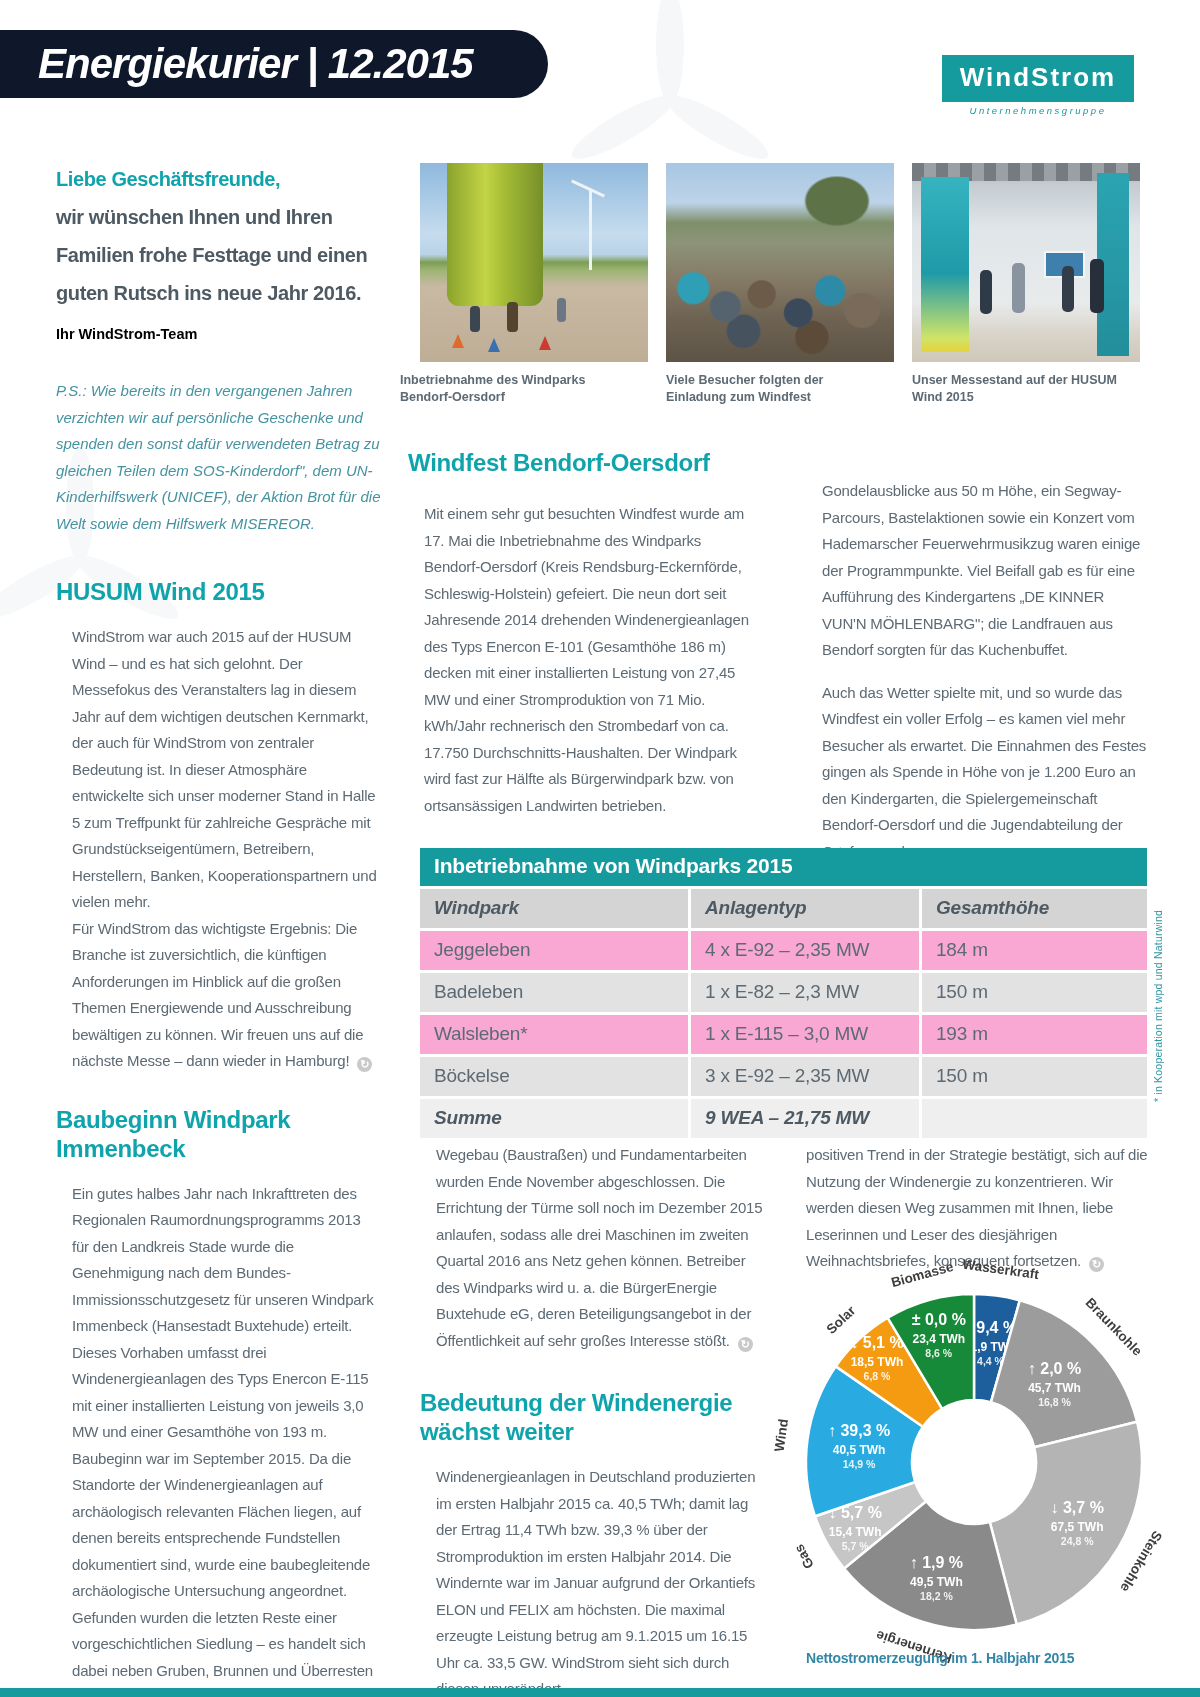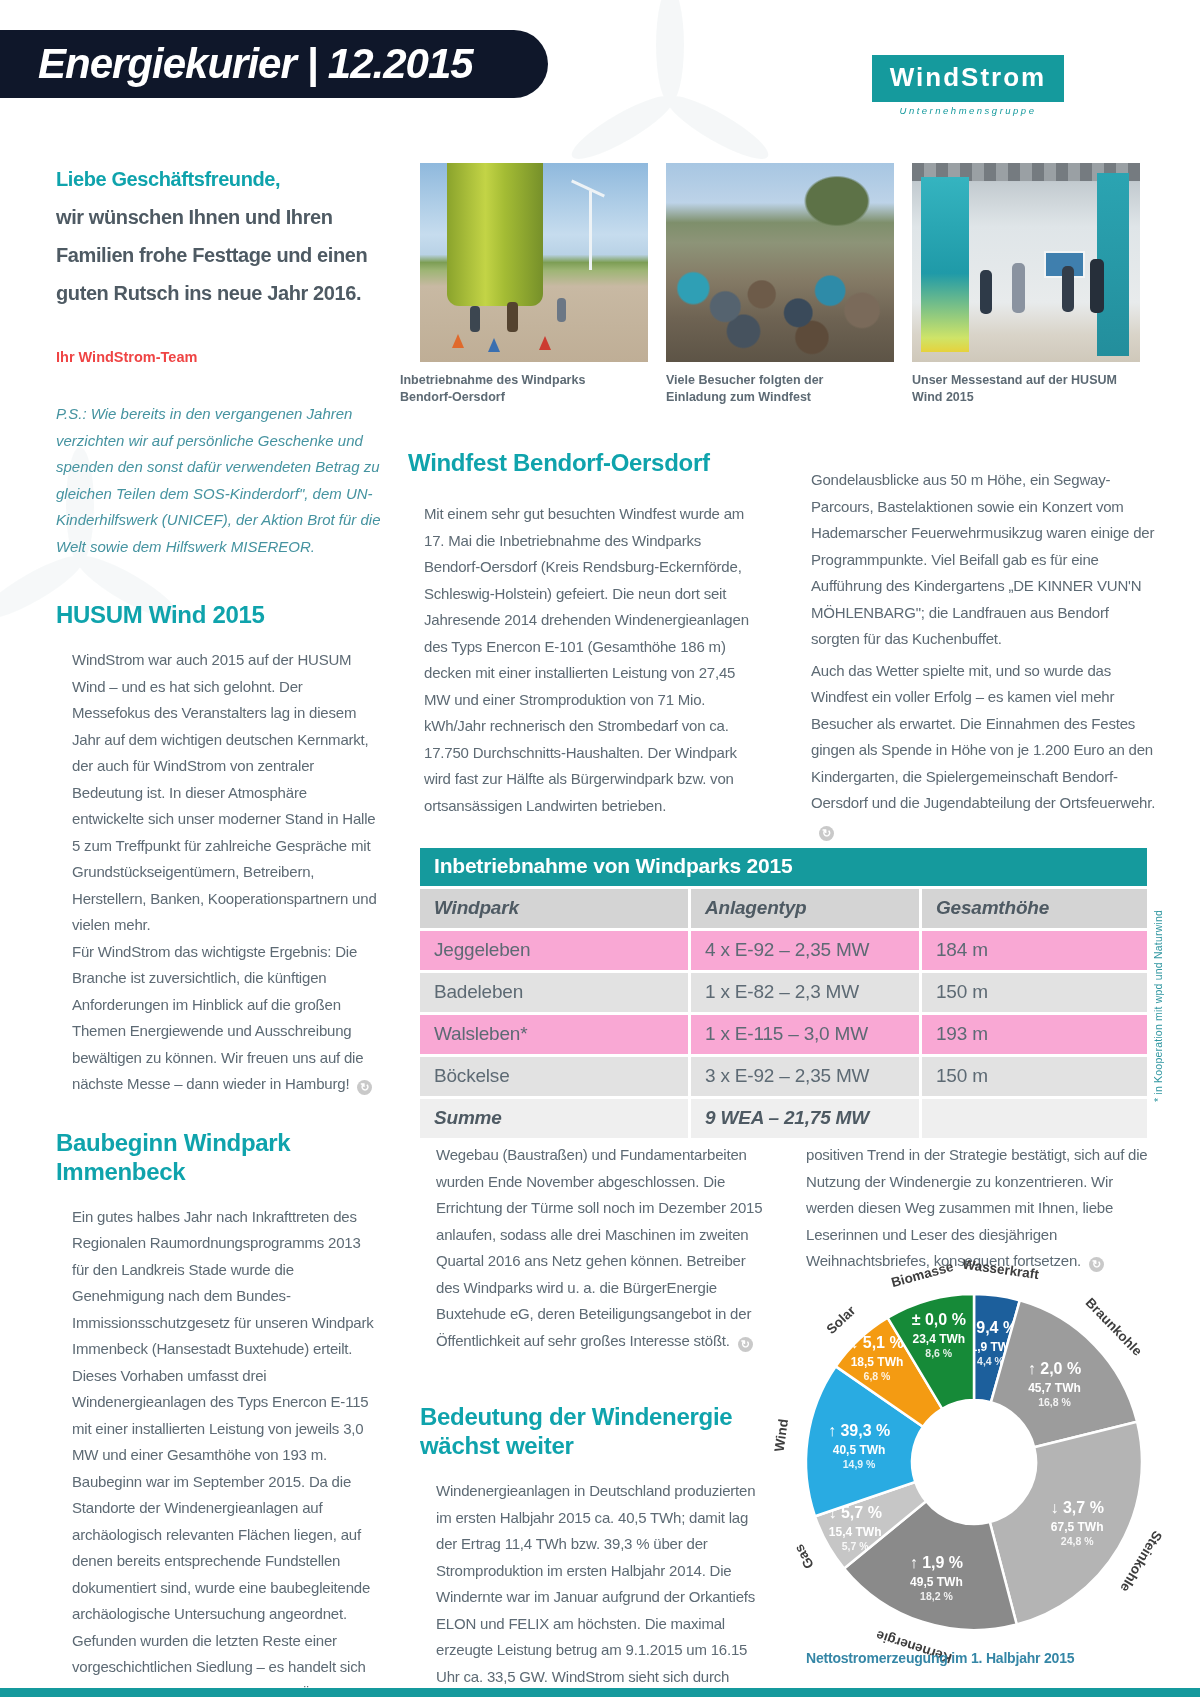--- a/index.html
+++ b/index.html
@@ -2,51 +2,51 @@
 <html><head>
 <meta charset="utf-8">
 <style>
   html,body{margin:0;padding:0;background:#fff;}
   .page{position:relative;width:1200px;height:1697px;background:#fff;overflow:hidden;
         font-family:"Liberation Sans",sans-serif;color:#5d6a74;}
   
   .banner{position:absolute;left:0;top:30px;width:548px;height:68px;background:#0f172a;
           border-radius:0 46px 46px 0;display:flex;align-items:center;padding-left:38px;box-sizing:border-box;}
   .banner span{font-size:42px;font-weight:bold;font-style:italic;color:#fff;letter-spacing:-1px;white-space:nowrap;}
-  .logo{position:absolute;left:872px;top:55px;width:192px;}
+  .logo{position:absolute;left:942px;top:55px;width:192px;}
   .logo-box{background:#159a9d;color:#fff;font-weight:bold;font-size:26px;letter-spacing:2px;
             text-align:center;padding:7px 4px 9px;}
   .logo-sub{color:#159a9d;font-style:italic;font-size:9.5px;letter-spacing:2.5px;margin-top:3px;text-align:center;}
   
   .wm{position:absolute;opacity:.55;}
   
   .left-col{position:absolute;left:56px;top:160px;width:340px;}
   .greet{margin:0;font-size:20px;line-height:38px;font-weight:bold;color:#4e5a63;letter-spacing:-0.4px;}
   .greet .lead{display:block;color:#0fa3ac;}
-  .signoff{margin-top:37px;font-size:14.5px;font-weight:bold;color:#ef4444;}
+  .signoff{margin-top:14px;font-size:14.5px;font-weight:bold;color:#000000;}
   .ps{margin-top:36px;font-size:15px;line-height:26.5px;font-style:italic;color:#4593a0;}
   h2.section{font-size:24px;line-height:29px;color:#0fa3ac;font-weight:bold;margin:40px 0 0;letter-spacing:-0.3px;}
   p.body{font-size:15px;line-height:26.5px;margin:18px 16px 0;letter-spacing:-0.2px;}
   p.body.cont{margin-top:0;}
   .endicon{display:inline-block;width:15px;height:15px;border-radius:50%;background:#c9c9c9;color:#fff;
            font-size:11px;line-height:15px;text-align:center;margin-left:8px;vertical-align:-2px;font-weight:bold;}
   
   .photo{position:absolute;top:163px;width:228px;height:199px;overflow:hidden;background:#cfd8de;}
   .photo .dec{position:absolute;}
   .ph1{left:420px;}.ph2{left:666px;}.ph3{left:912px;}
   .caption{position:absolute;top:372px;width:218px;font-size:12.5px;font-weight:bold;line-height:17px;color:#5d6a74;}
   .cap1{left:400px;}.cap2{left:666px;}.cap3{left:912px;}
   
   .windfest-block{position:absolute;left:408px;top:448px;width:364px;}
   .windfest-block h2{margin:0;}
   .right-block1{position:absolute;left:806px;top:462px;width:358px;}
-  .right-block1 p{margin:5px;}
+  .right-block1 p{margin:16px;}
   .mid-block2{position:absolute;left:420px;top:1142px;width:364px;}
   .mid-block2 p.first{margin-top:0;}
-  .mid-block2 h2{margin-top:48px;}
+  .mid-block2 h2{margin-top:34px;}
   .right-block2{position:absolute;left:806px;top:1142px;width:358px;}
   .right-block2 p{margin:0;}
   
   .table-block{position:absolute;left:420px;top:848px;width:727px;}
   .table-title{background:#159a9d;color:#fff;font-size:21px;font-weight:bold;padding:6px 14px 8px;margin-bottom:3px;letter-spacing:-0.2px;}
   .tgrid{display:grid;grid-template-columns:268px 1fr 225px;gap:3px;background:#fff;}
   .tgrid div{padding:8px 14px 9px;font-size:19px;letter-spacing:-0.2px;}
   .th{background:#d4d4d4;font-weight:bold;font-style:italic;color:#4e5a63;}
   .ra{background:#f9a8d4;}
   .rb{background:#e2e2e2;}

